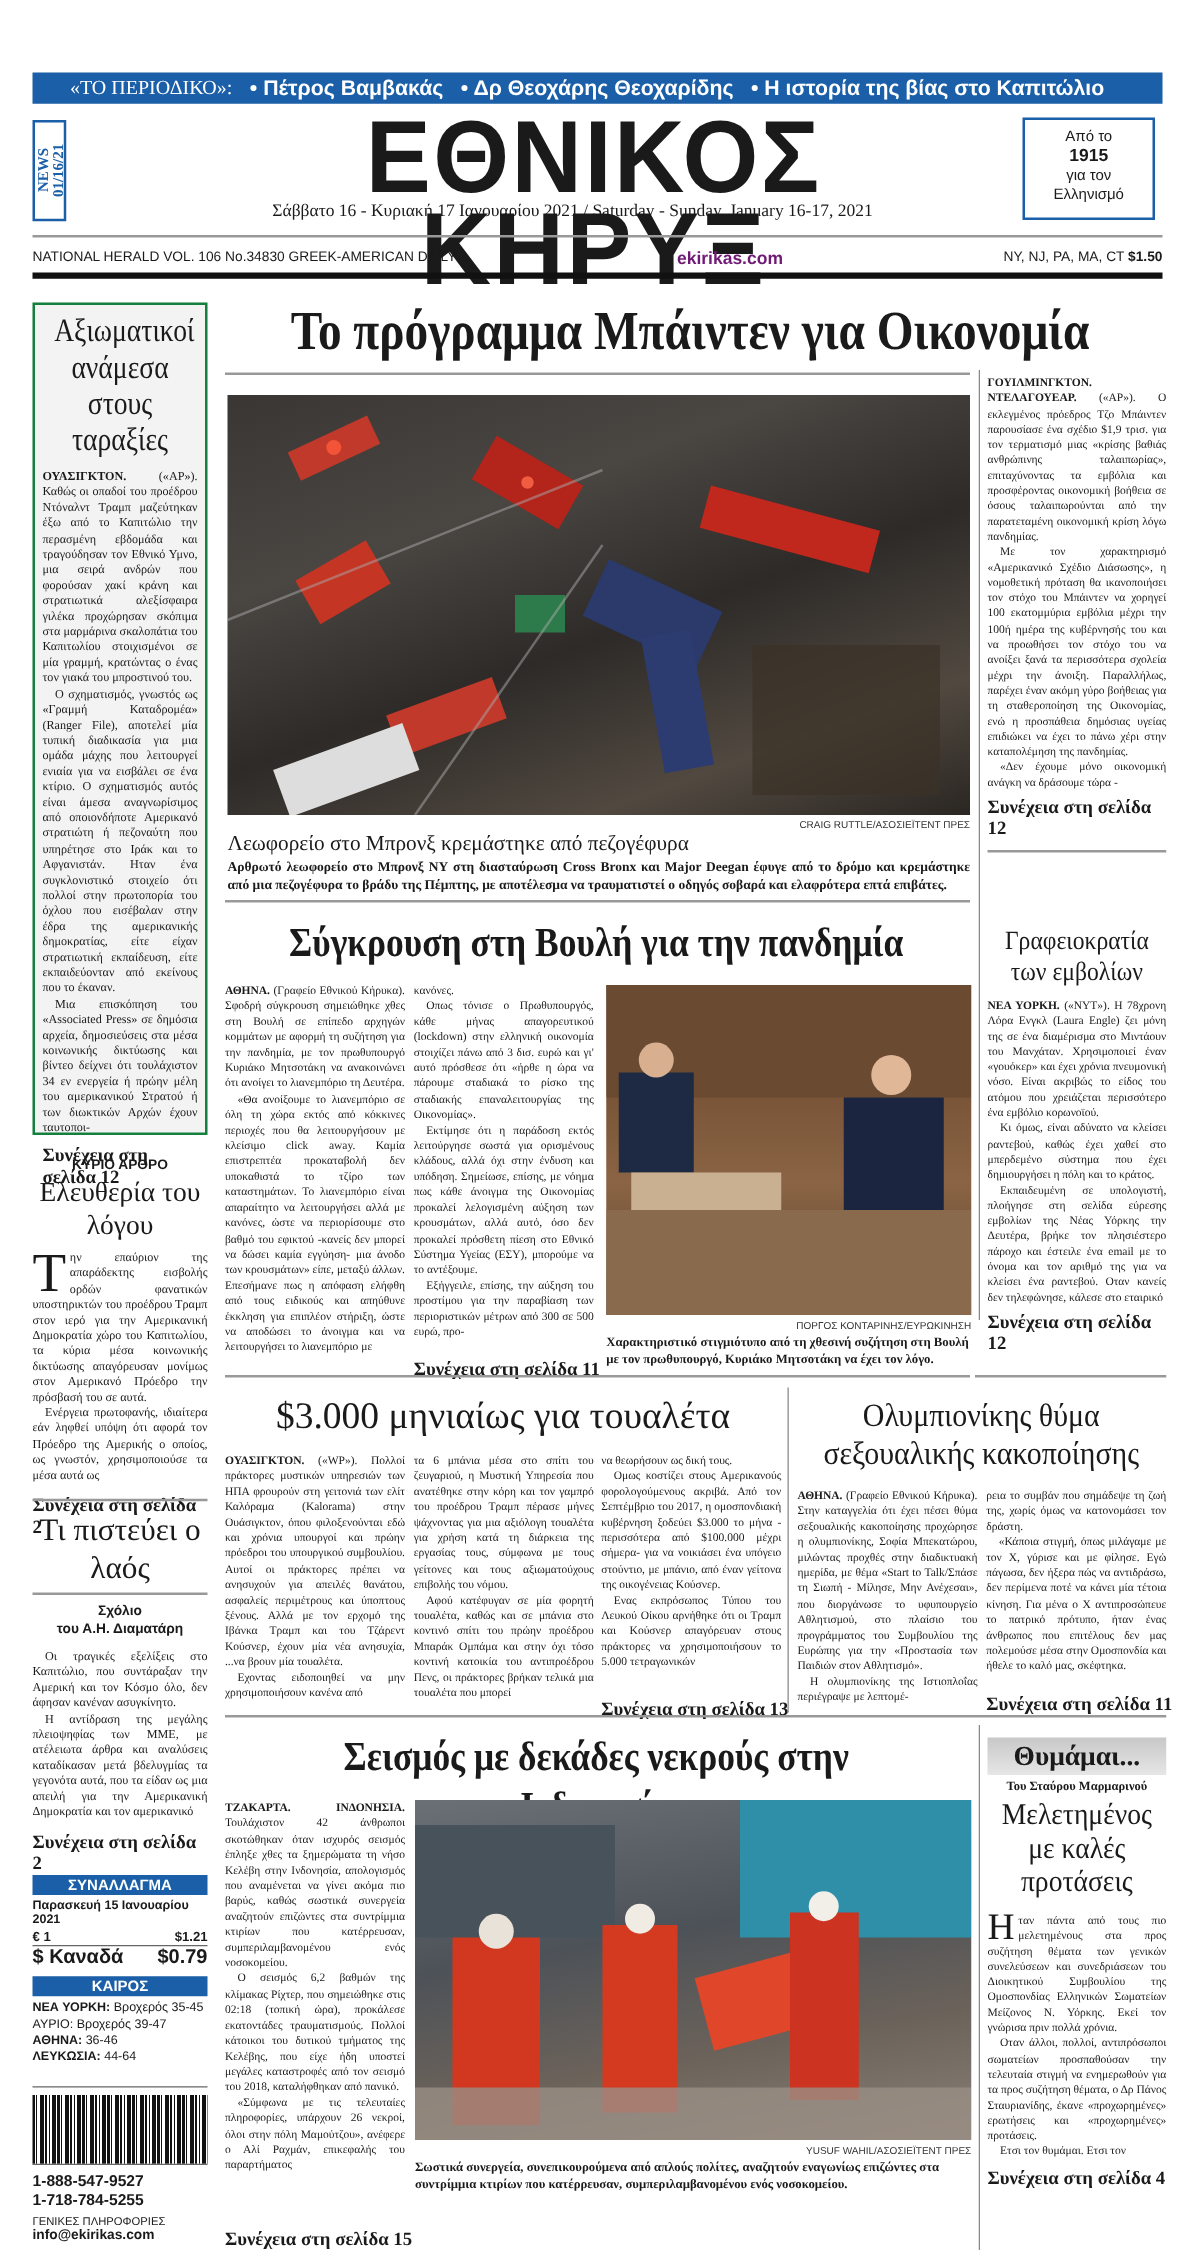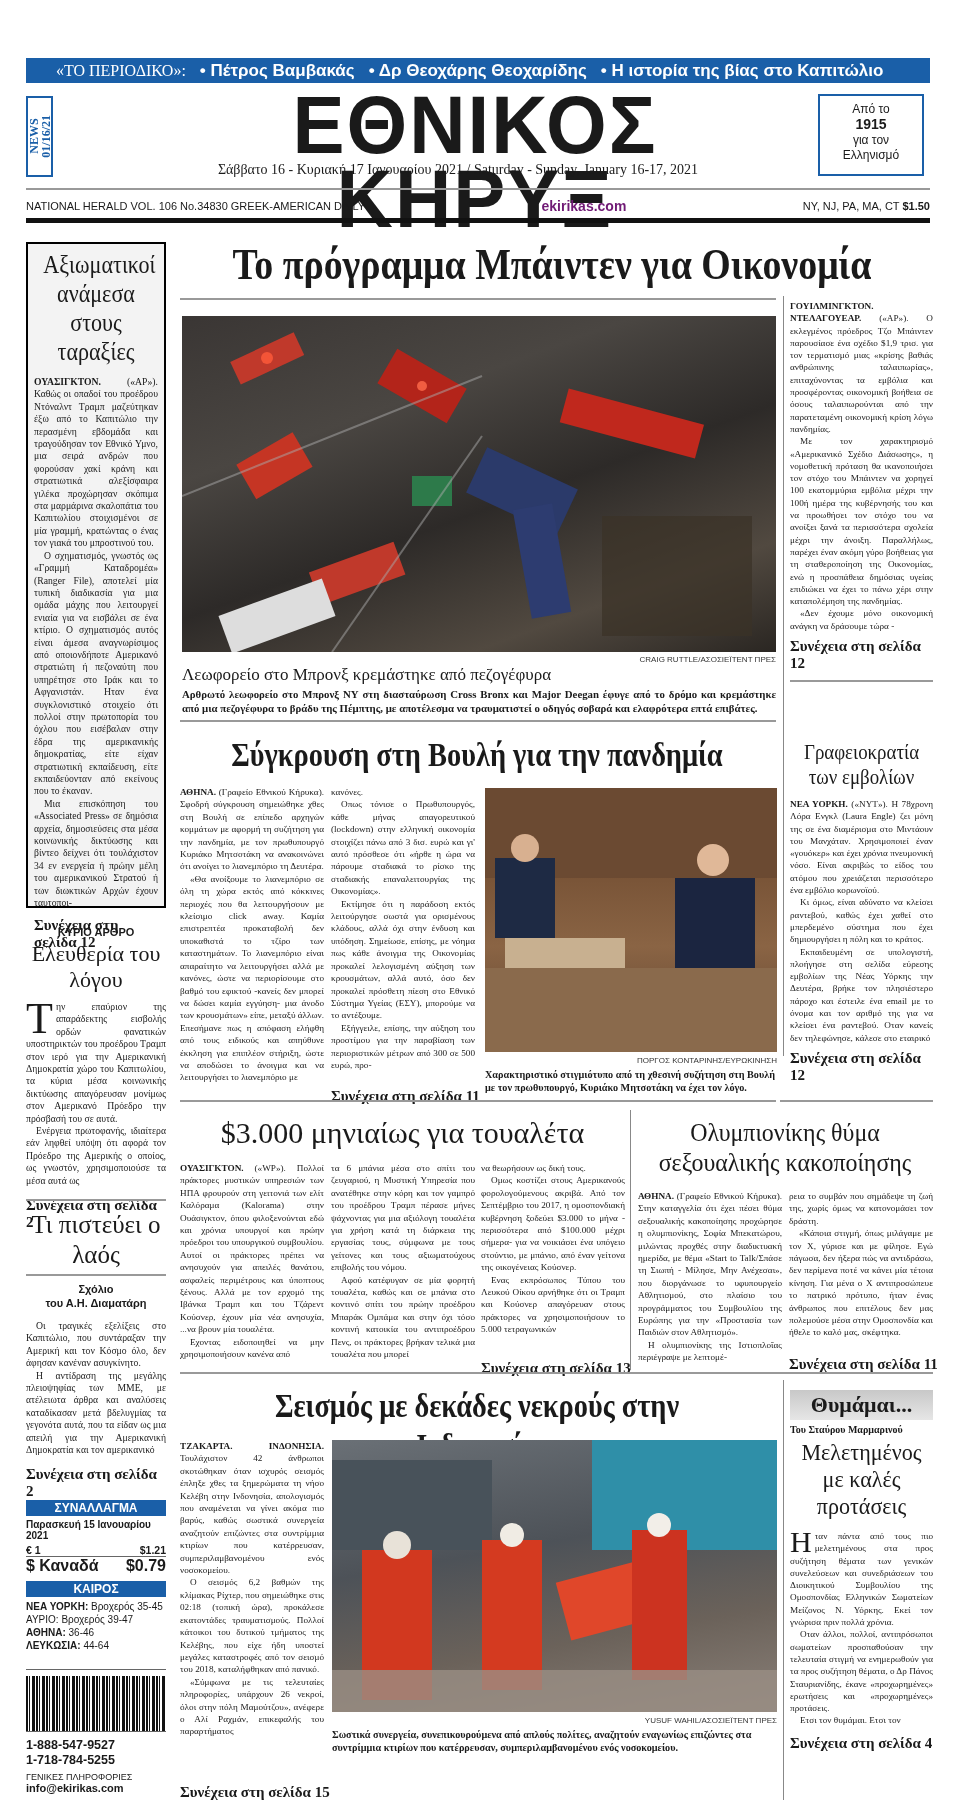--- a/index.html
+++ b/index.html
@@ -10,21 +10,21 @@
 .newsbox{left:26px;top:96px;width:27px;height:81px;border:2px solid #1a5fa8;display:flex;align-items:center;justify-content:center}
 .newsbox span{writing-mode:vertical-rl;transform:rotate(180deg);font-family:"Liberation Serif",serif;font-weight:bold;color:#1a5fa8;font-size:12px;line-height:12px;text-align:center}
 .masthead{left:160px;top:90px;width:630px;height:70px;font-family:"Liberation Sans",sans-serif;font-weight:900;font-size:78px;letter-spacing:2px;text-align:center;line-height:70px;transform:scaleY(1.05)}
 .dateline{left:143px;top:162px;width:630px;text-align:center;font-size:14px}
 .since{left:818px;top:94px;width:106px;height:82px;border:2px solid #1a5fa8;text-align:center;font-family:"Liberation Sans",sans-serif;font-size:12px;line-height:15px;padding-top:6px}
 .since b{font-size:14px}
 .rule-thin{height:2px;background:#999}
 .infoline{left:26px;top:198px;width:904px;display:flex;justify-content:space-between;font-family:"Liberation Sans",sans-serif;font-size:11px;align-items:center}
 .infoline .site{color:#701a75;font-weight:bold;font-size:14px}
 .rule-thick{left:26px;top:218px;width:904px;height:5px;background:#111}
-.box{border:2px solid #000000;background:#f3f3f3}
+.box{border:2px solid #15803d;background:#f3f3f3}
 .col-text{font-size:10.5px;line-height:13.2px;text-align:justify}
 .col-text p{text-indent:10px}
 .col-text p:first-child{text-indent:0}
 .col-text b{font-weight:bold}
 .cont{font-weight:bold;font-size:15px;margin-top:6px}
 .h-big{font-family:"Liberation Serif",serif;text-align:center;font-weight:bold;transform:scaleX(.86);transform-origin:center}
 .h-reg{font-family:"Liberation Serif",serif;text-align:center;font-weight:normal}
 .photo{overflow:hidden}
 .credit{font-family:"Liberation Sans",sans-serif;font-size:8px;text-align:right;color:#333}
 .caption{font-size:11.5px;line-height:14px;font-weight:bold}
@@ -250,21 +250,21 @@
     <circle cx="327" cy="85" r="12" fill="#f2eee8"></circle>
     <rect x="0" y="230" width="445" height="42" fill="#9a8e84" opacity=".8"></rect>
   </svg>
 </div>
 <div class="abs credit" style="left:332px;top:1716px;width:445px">YUSUF WAHIL/ΑΣΟΣΙΕΪΤΕΝΤ ΠΡΕΣ</div>
 <div class="abs caption" style="left:332px;top:1728px;width:445px;font-size:10.2px;line-height:13px">Σωστικά συνεργεία, συνεπικουρούμενα από απλούς πολίτες, αναζητούν εναγωνίως επιζώντες στα συντρίμμια κτιρίων που κατέρρευσαν, συμπεριλαμβανομένου ενός νοσοκομείου.</div>
 
 <div class="abs vline" style="left:783px;top:1380px;height:420px"></div>
 <div class="abs" style="left:790px;top:1390px;width:143px">
   <div style="background:linear-gradient(180deg,#c8c8c8,#e6e6e6);text-align:center;font-weight:bold;font-size:22px;line-height:30px;height:30px">Θυμάμαι...</div>
-  <div style="font-weight:bold;font-size:10px;margin:4px 0">Του Σταύρου Μαρμαρινού</div>
+  <div style="text-align:center;font-weight:bold;font-size:10px;margin:4px 0">Του Σταύρου Μαρμαρινού</div>
   <div class="h-reg" style="font-size:24px;line-height:27px;margin-bottom:10px;transform:scaleX(.92)">Μελετημένος με καλές προτάσεις</div>
   <div class="col-text" style="font-size:9.2px;line-height:12.3px">
     <p><span class="dropcap" style="font-size:30px;line-height:24px">Η</span><span>ταν πάντα από τους πιο μελετημένους στα προς συζήτηση θέματα των γενικών συνελεύσεων και συνεδριάσεων του Διοικητικού Συμβουλίου της Ομοσπονδίας Ελληνικών Σωματείων Μείζονος Ν. Υόρκης. Εκεί τον γνώρισα πριν πολλά χρόνια.</span></p>
     <p>Οταν άλλοι, πολλοί, αντιπρόσωποι σωματείων προσπαθούσαν την τελευταία στιγμή να ενημερωθούν για τα προς συζήτηση θέματα, ο Δρ Πάνος Σταυριανίδης, έκανε «προχωρημένες» ερωτήσεις και «προχωρημένες» προτάσεις.</p>
     <p>Ετσι τον θυμάμαι. Ετσι τον</p>
   </div>
   <div class="cont" style="margin-top:8px">Συνέχεια στη σελίδα 4</div>
 </div>
 
 </body></html>

